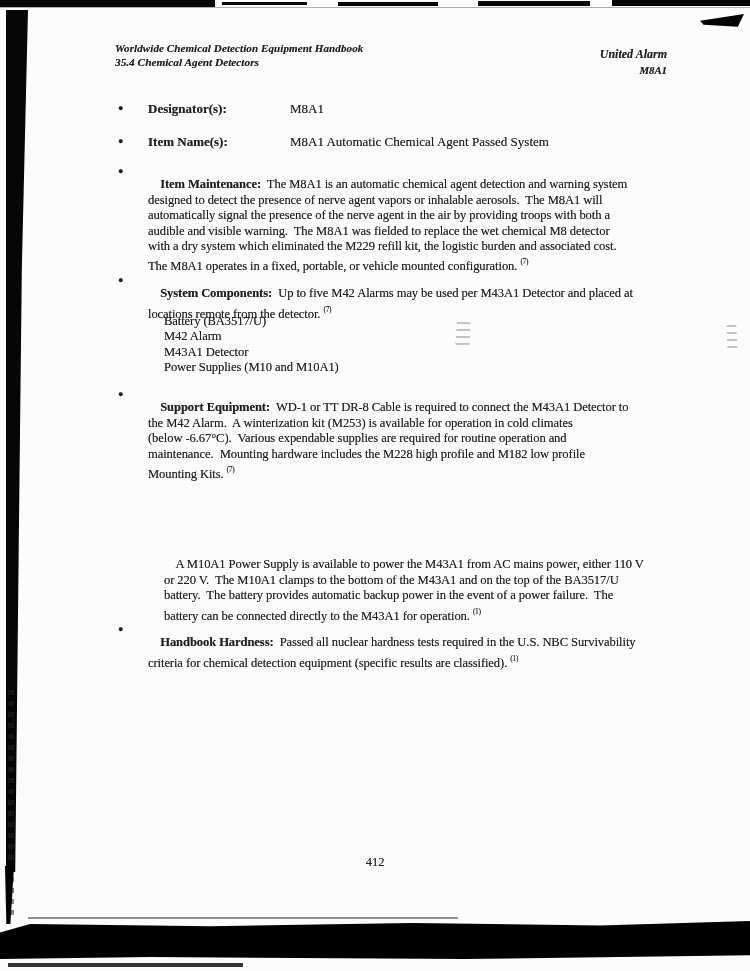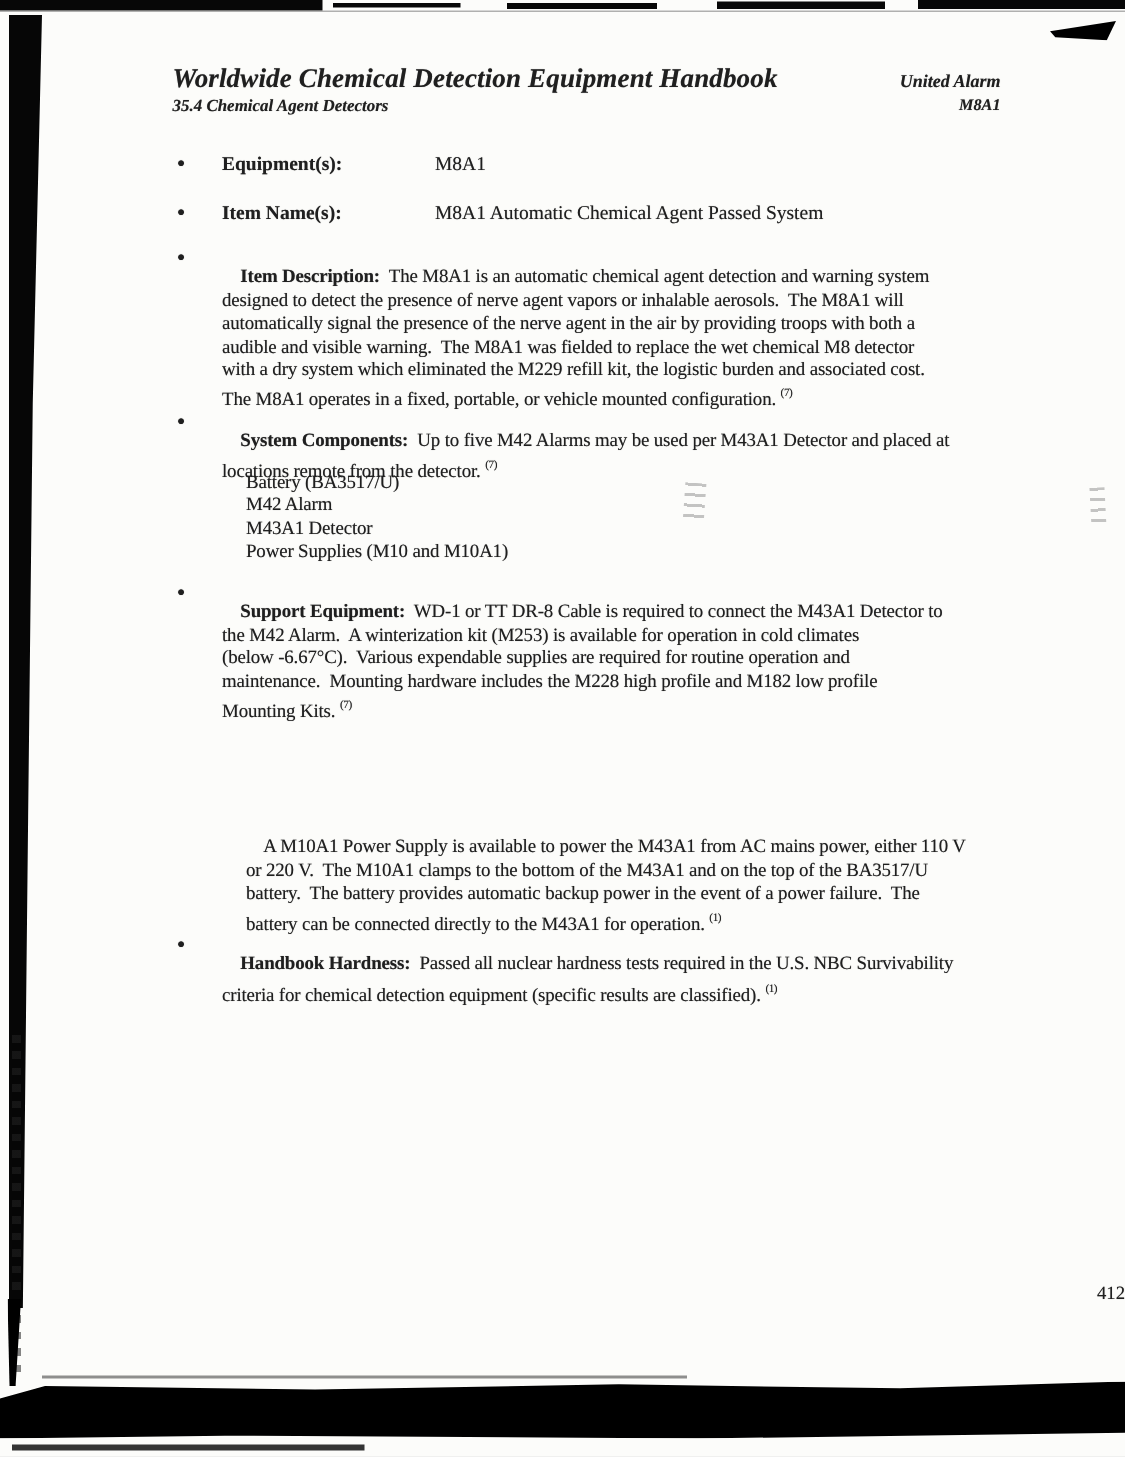--- a/index.html
+++ b/index.html
@@ -35,21 +35,21 @@
     position:absolute;left:0;top:921px;width:750px;height:38px;background:#000;
     clip-path:polygon(0 30%,4% 8%,28% 14%,55% 5%,80% 12%,100% 0,100% 90%,62% 100%,20% 95%,0 100%);
   }
   .bottom-dash{position:absolute;left:8px;top:963px;width:235px;height:4px;background:#111;opacity:.85;}
   .smudge{position:absolute;opacity:.5;background:repeating-linear-gradient(to bottom,rgba(110,110,110,.8) 0 2px,transparent 2px 7px);}
   .smudge-a{left:456px;top:322px;width:14px;height:27px;transform:rotate(4deg);}
   .smudge-b{left:727px;top:325px;width:10px;height:27px;transform:rotate(-3deg);}
 
   
   .header-left{position:absolute;left:115px;top:42px;font-style:italic;font-weight:bold;}
-  .header-left .h1{font-size:18px;letter-spacing:.1px;}
+  .header-left .h1{font-size:11px;letter-spacing:.1px;}
   .header-left .h2{font-size:11.3px;margin-top:2px;}
   .header-right{position:absolute;right:83px;top:47px;text-align:right;font-style:italic;font-weight:bold;}
   .header-right .hr1{font-size:12px;}
   .header-right .hr2{font-size:10.8px;margin-top:2px;}
 
   
   .field{position:absolute;left:118px;font-size:13px;height:18px;}
   .field .bullet{position:absolute;left:0;top:2px;font-size:9px;}
   .field .flabel{position:absolute;left:30px;top:0;font-weight:bold;white-space:pre;}
   .field .fvalue{position:absolute;left:172px;top:0;white-space:pre;}
@@ -63,21 +63,21 @@
     position:absolute;left:164px;
     font-size:12.6px;line-height:15.4px;letter-spacing:-.1px;white-space:pre;
   }
   b{font-weight:bold;}
   sup{font-size:7.5px;vertical-align:6px;letter-spacing:-.3px;}
 
   .pos-field1{top:101px;} .pos-field2{top:134px;}
   .pos-desc{top:162px;} .pos-syscomp{top:271px;} .pos-complist{top:314px;}
   .pos-support{top:385px;} .pos-m273{top:475px;} .pos-m10a1{top:542px;}
   .pos-hardness{top:620px;}
-  .page-number{position:absolute;left:0;top:855px;width:750px;text-align:right;font-size:12.5px;}
+  .page-number{position:absolute;left:0;top:855px;width:750px;text-align:center;font-size:12.5px;}
 </style>
 </head>
 <body>
 
 <div class="page txt">
 
   <div class="seg" style="left:0;top:0;width:215px;height:7px;"></div>
   <div class="seg" style="left:222px;top:2px;width:85px;height:3px;"></div>
   <div class="seg" style="left:338px;top:2px;width:100px;height:4px;"></div>
   <div class="seg" style="left:478px;top:1px;width:112px;height:5px;"></div>
@@ -97,32 +97,32 @@
     <div class="h1">Worldwide Chemical Detection Equipment Handbook</div>
     <div class="h2">35.4 Chemical Agent Detectors</div>
   </div>
   <div class="header-right">
     <div class="hr1">United Alarm</div>
     <div class="hr2">M8A1</div>
   </div>
 
   <div class="field pos-field1">
     <span class="bullet">●</span>
-    <span class="flabel">Equipment(s):</span>
+    <span class="flabel">Designator(s):</span>
     <span class="fvalue">M8A1</span>
   </div>
 
   <div class="field pos-field2">
     <span class="bullet">●</span>
     <span class="flabel">Item Name(s):</span>
     <span class="fvalue">M8A1 Automatic Chemical Agent Passed System</span>
   </div>
 
   <div class="block pos-desc">
-    <span class="bullet">●</span><b>Item Description:</b><span>  The M8A1 is an automatic chemical agent detection and warning system
+    <span class="bullet">●</span><b>Item Maintenance:</b><span>  The M8A1 is an automatic chemical agent detection and warning system
 designed to detect the presence of nerve agent vapors or inhalable aerosols.  The M8A1 will
 automatically signal the presence of the nerve agent in the air by providing troops with both a
 audible and visible warning.  The M8A1 was fielded to replace the wet chemical M8 detector
 with a dry system which eliminated the M229 refill kit, the logistic burden and associated cost.
 The M8A1 operates in a fixed, portable, or vehicle mounted configuration. </span><sup>(7)</sup>
   </div>
 
   <div class="block pos-syscomp">
     <span class="bullet">●</span><b>System Components:</b><span>  Up to five M42 Alarms may be used per M43A1 Detector and placed at
 locations remote from the detector. </span><sup>(7)</sup>

